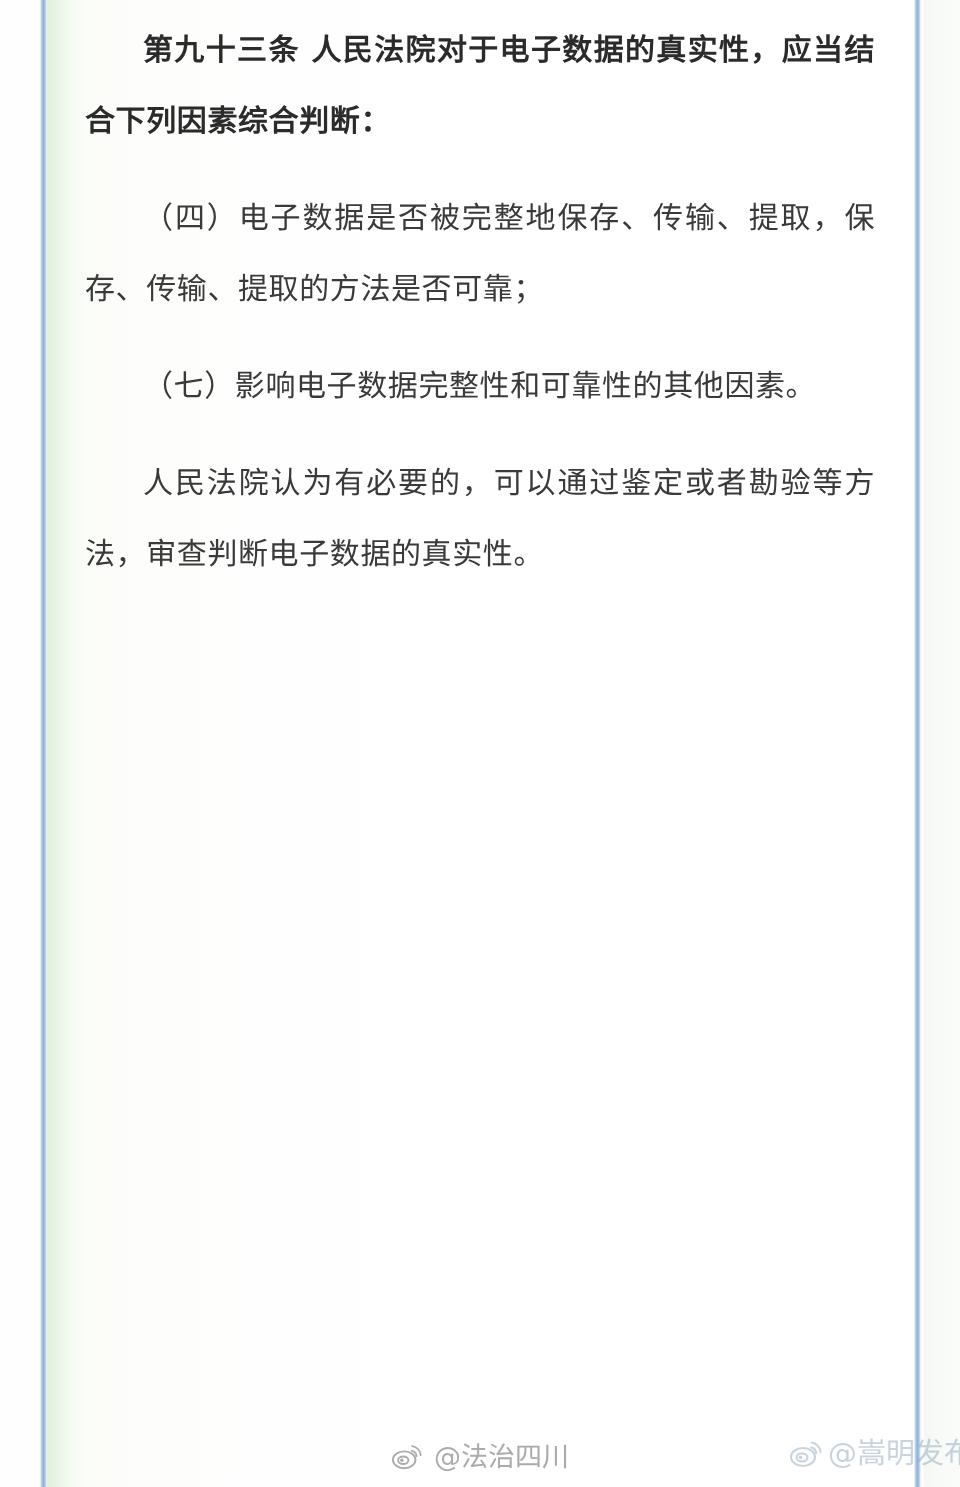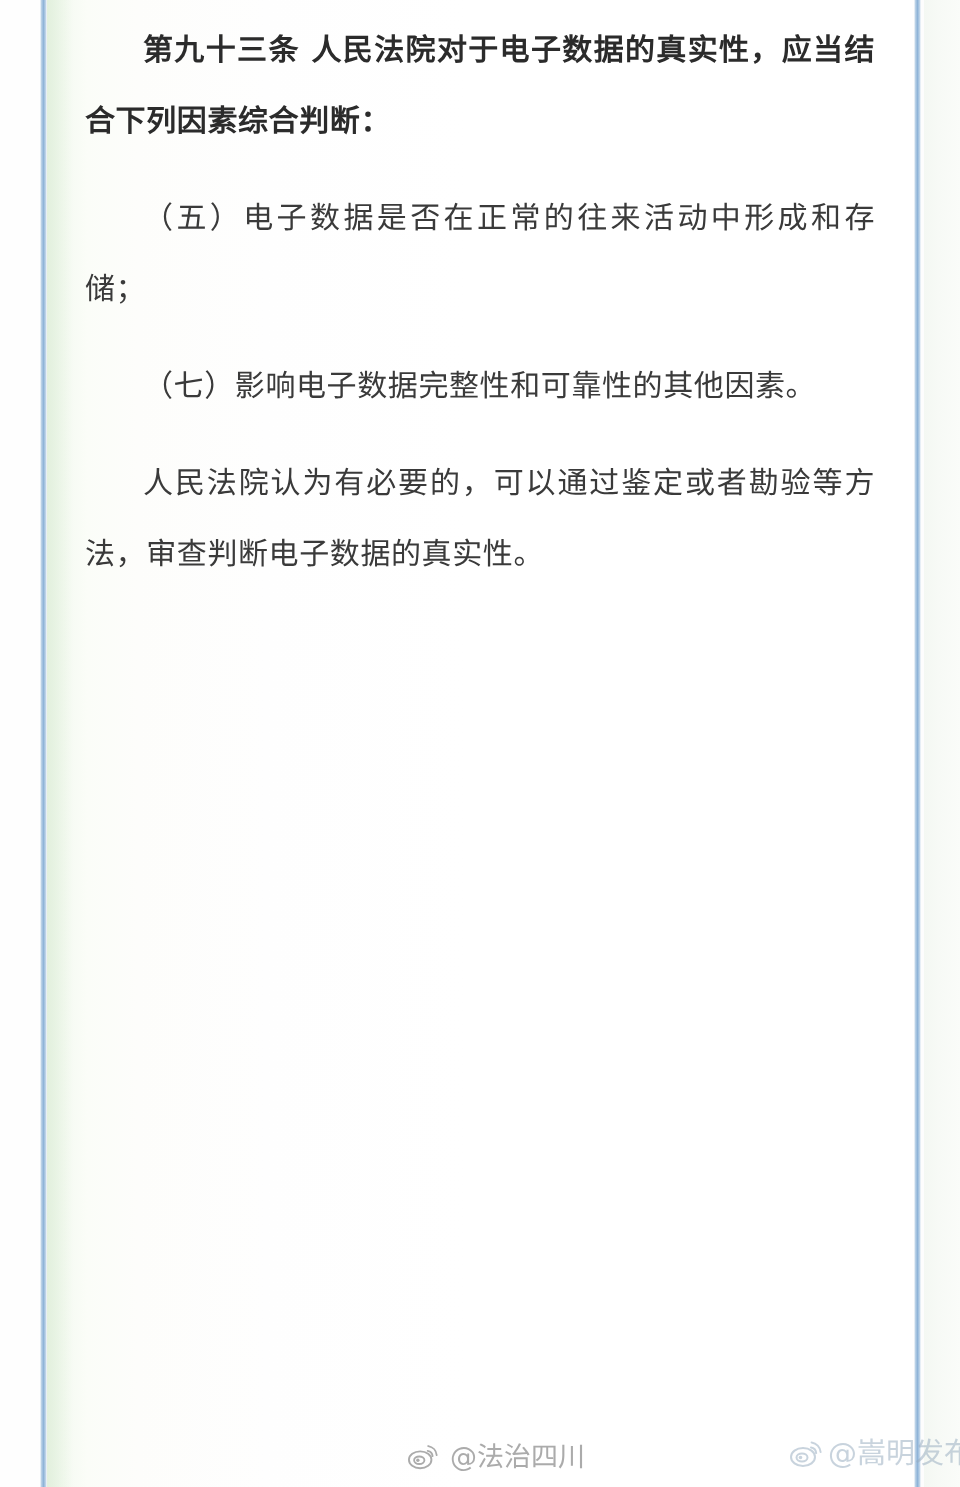--- a/index.html
+++ b/index.html
@@ -122,21 +122,21 @@
     display: flex;
     align-items: center;
     gap: 6px;
     font-size: 27px;
     font-family: "DejaVu Sans", "Liberation Sans", sans-serif;
     white-space: nowrap;
     pointer-events: none;
     user-select: none;
   }
   .wm-center {
-    left: 408px;
+    left: 392px;
     top: 1441px;
     color: rgba(120,120,120,.62);
     gap: 12px;
   }
   .wm-right {
     left: 790px;
     top: 1437px;
     color: rgba(150,170,190,.52);
     font-size: 29px;
   }
@@ -163,22 +163,22 @@
   <div class="page">
     <div class="inner-tint"></div>
 
     <div class="doc">
 
       <p class="para heading">第九十三条 人民法院对于电子数据的真实性，应当结合下列因素综合判断：</p>
 
 
 
 
-
-      <p class="para item">（五）电子数据是否在正常的往来活动中形成和存储；</p>
+      <p class="para item">（四）电子数据是否被完整地保存、传输、提取，保存、传输、提取的方法是否可靠；</p>
+
 
 
       <p class="para item">（七）影响电子数据完整性和可靠性的其他因素。</p>
 
       <p class="para closing">人民法院认为有必要的，可以通过鉴定或者勘验等方法，审查判断电子数据的真实性。</p>
 
     </div>
   </div>
 
   <div class="watermark wm-center">

